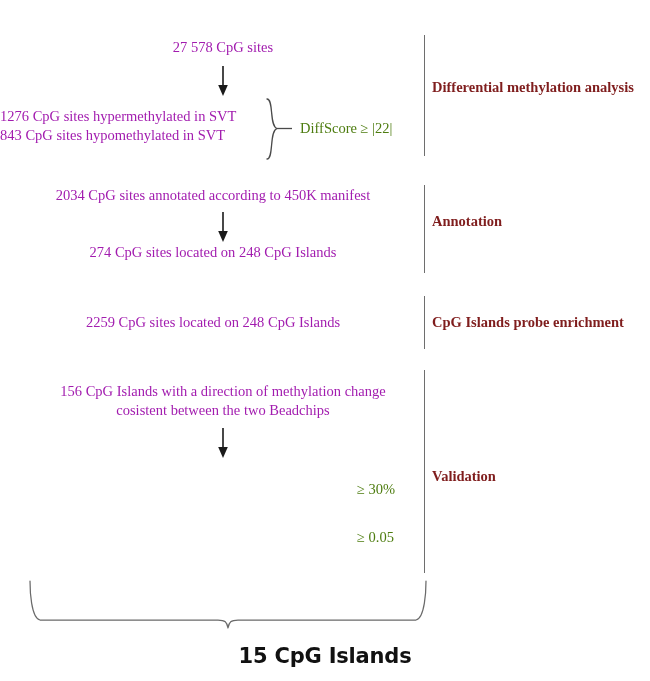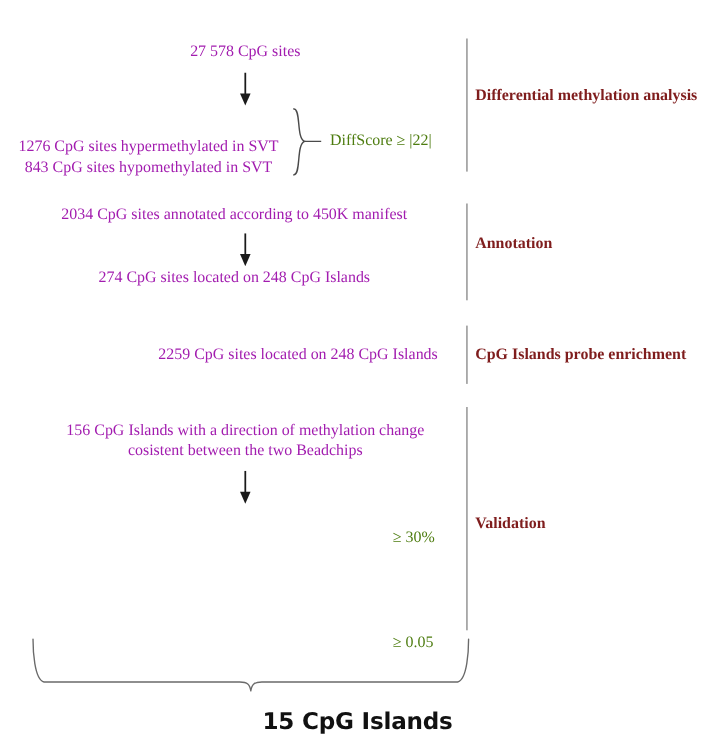--- a/index.html
+++ b/index.html
@@ -95,21 +95,21 @@
 
   <div class="abs flow-text" style="left:58px; top:38px; width:330px;">27 578 CpG sites</div>
 
   <div class="abs arrow" style="left:213px; top:66px;">
     <svg width="20" height="32" viewBox="0 0 20 32">
       <line x1="10" y1="0" x2="10" y2="21" stroke="#1a1a1a" stroke-width="1.6"></line>
       <polygon points="10,30 5.2,19 14.8,19" fill="#1a1a1a"></polygon>
     </svg>
   </div>
 
-  <div class="abs flow-text" style="left:0px; top:124px; width:270px; text-align:center;">1276 CpG sites hypermethylated in SVT
+  <div class="abs flow-text" style="left:0px; top:107px; width:270px; text-align:left;">1276 CpG sites hypermethylated in SVT
 843 CpG sites hypomethylated in SVT</div>
 
   <div class="abs brace" style="left:264px; top:97px;">
     <svg width="34" height="64" viewBox="0 0 34 64">
       <path d="M3 2 C10 2 5 29 13 31.5 C5 34 10 62 3 62" fill="none" stroke="#4a4a4a" stroke-width="1.3" stroke-linecap="round"></path>
       <line x1="13" y1="31.5" x2="28" y2="31.5" stroke="#4a4a4a" stroke-width="1.3"></line>
     </svg>
   </div>
 
   <div class="abs criterion" style="left:300px; top:119px;">DiffScore ≥ |22|</div>
@@ -126,41 +126,41 @@
       <polygon points="10,30 5.2,19 14.8,19" fill="#1a1a1a"></polygon>
     </svg>
   </div>
 
   <div class="abs flow-text" style="left:28px; top:243px; width:370px;">274 CpG sites located on 248 CpG Islands</div>
 
   <div class="abs divider" style="left:424px; top:296px; height:53px;"></div>
 
   <div class="abs stage-label" style="left:432px; top:313px; width:215px;">CpG Islands probe enrichment</div>
 
-  <div class="abs flow-text" style="left:28px; top:313px; width:370px;text-align:right;">2259 CpG sites located on 248 CpG Islands</div>
+  <div class="abs flow-text" style="left:28px; top:313px; width:370px;">2259 CpG sites located on 248 CpG Islands</div>
 
   <div class="abs divider" style="left:424px; top:370px; height:203px;"></div>
 
   <div class="abs stage-label" style="left:432px; top:467px; width:215px;">Validation</div>
 
   <div class="abs flow-text" style="left:28px; top:382px; width:390px;">156 CpG Islands with a direction of methylation change
 cosistent between the two Beadchips</div>
 
   <div class="abs arrow" style="left:213px; top:428px;">
     <svg width="20" height="32" viewBox="0 0 20 32">
       <line x1="10" y1="0" x2="10" y2="21" stroke="#1a1a1a" stroke-width="1.6"></line>
       <polygon points="10,30 5.2,19 14.8,19" fill="#1a1a1a"></polygon>
     </svg>
   </div>
 
 
   <div class="abs criterion" style="left:357px; top:480px;">≥ 30%</div>
 
 
-  <div class="abs criterion" style="left:357px; top:528px;margin-top:47px;">≥ 0.05</div>
+  <div class="abs criterion" style="left:357px; top:528px;">≥ 0.05</div>
 
   <div class="abs brace" style="left:28px; top:578px;">
     <svg width="400" height="52" viewBox="0 0 400 52">
       <path d="M2 3 C2 12 3 40 12 42 L190 42 C197 42 199 44 200 50
                C201 44 203 42 210 42 L388 42 C397 40 398 12 398 3" fill="none" stroke="#6a6a6a" stroke-width="1.25" stroke-linecap="round" stroke-linejoin="round"></path>
     </svg>
   </div>
 
   <div class="abs result" style="top:644px; padding-right:195px;">15 CpG Islands</div>
 

